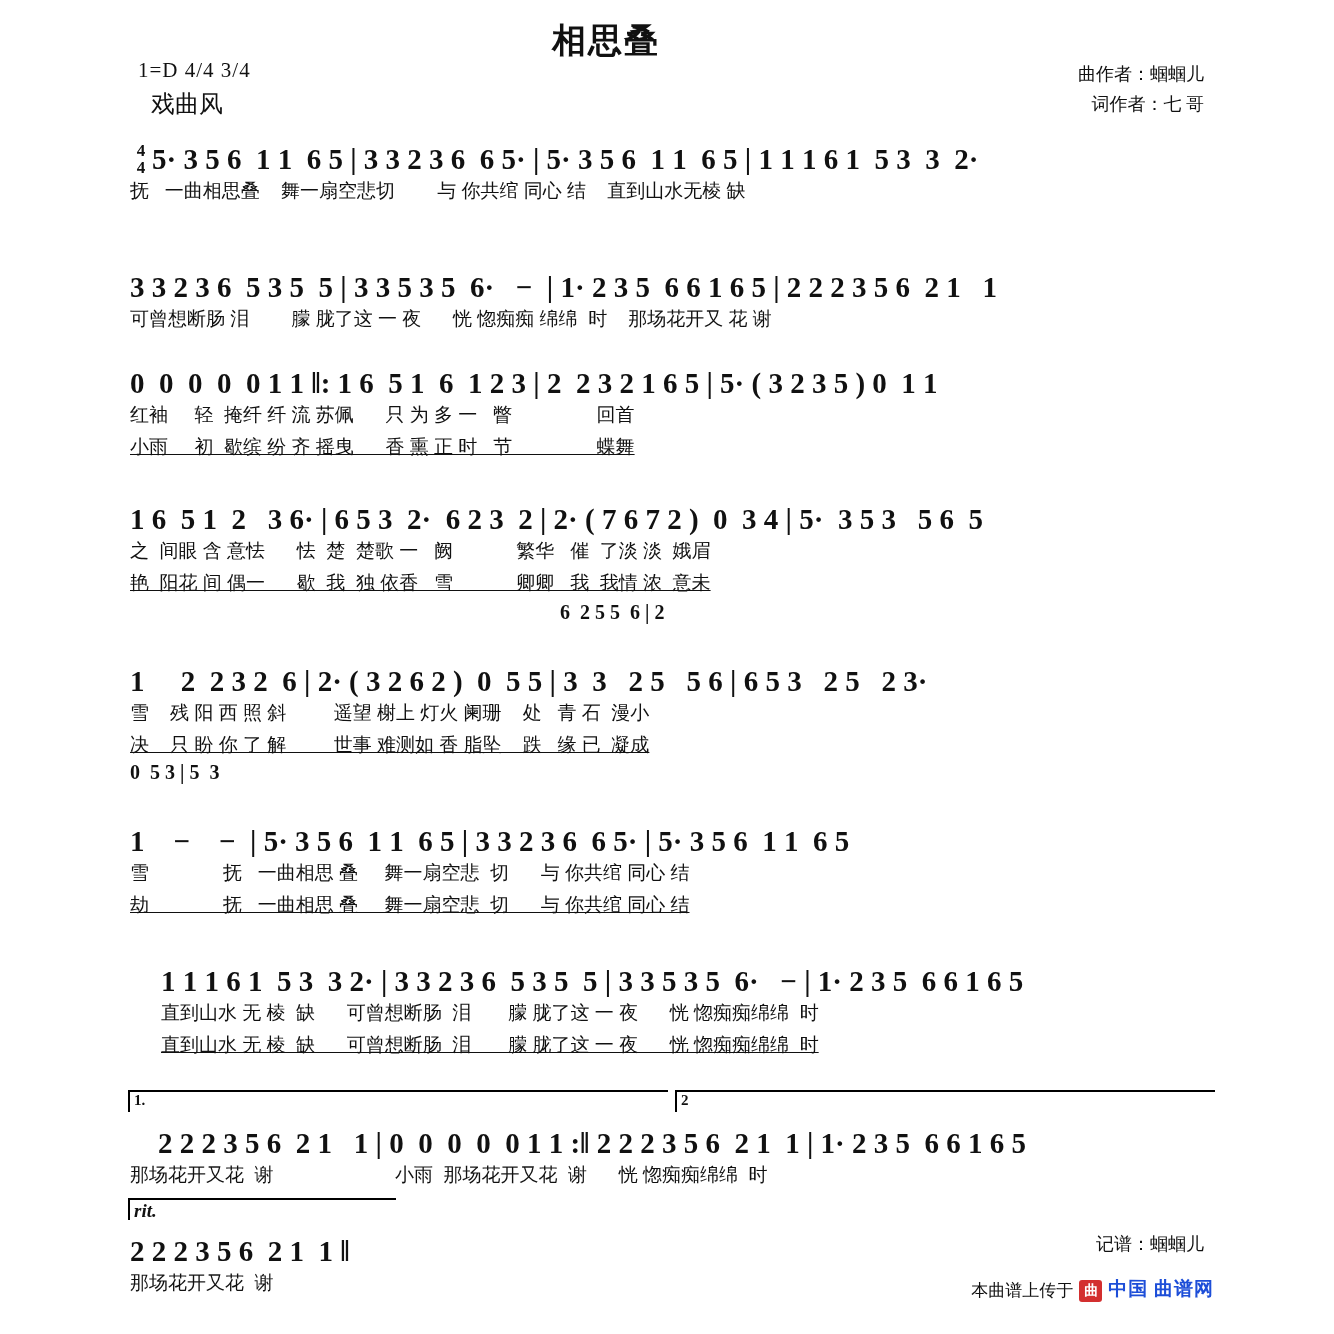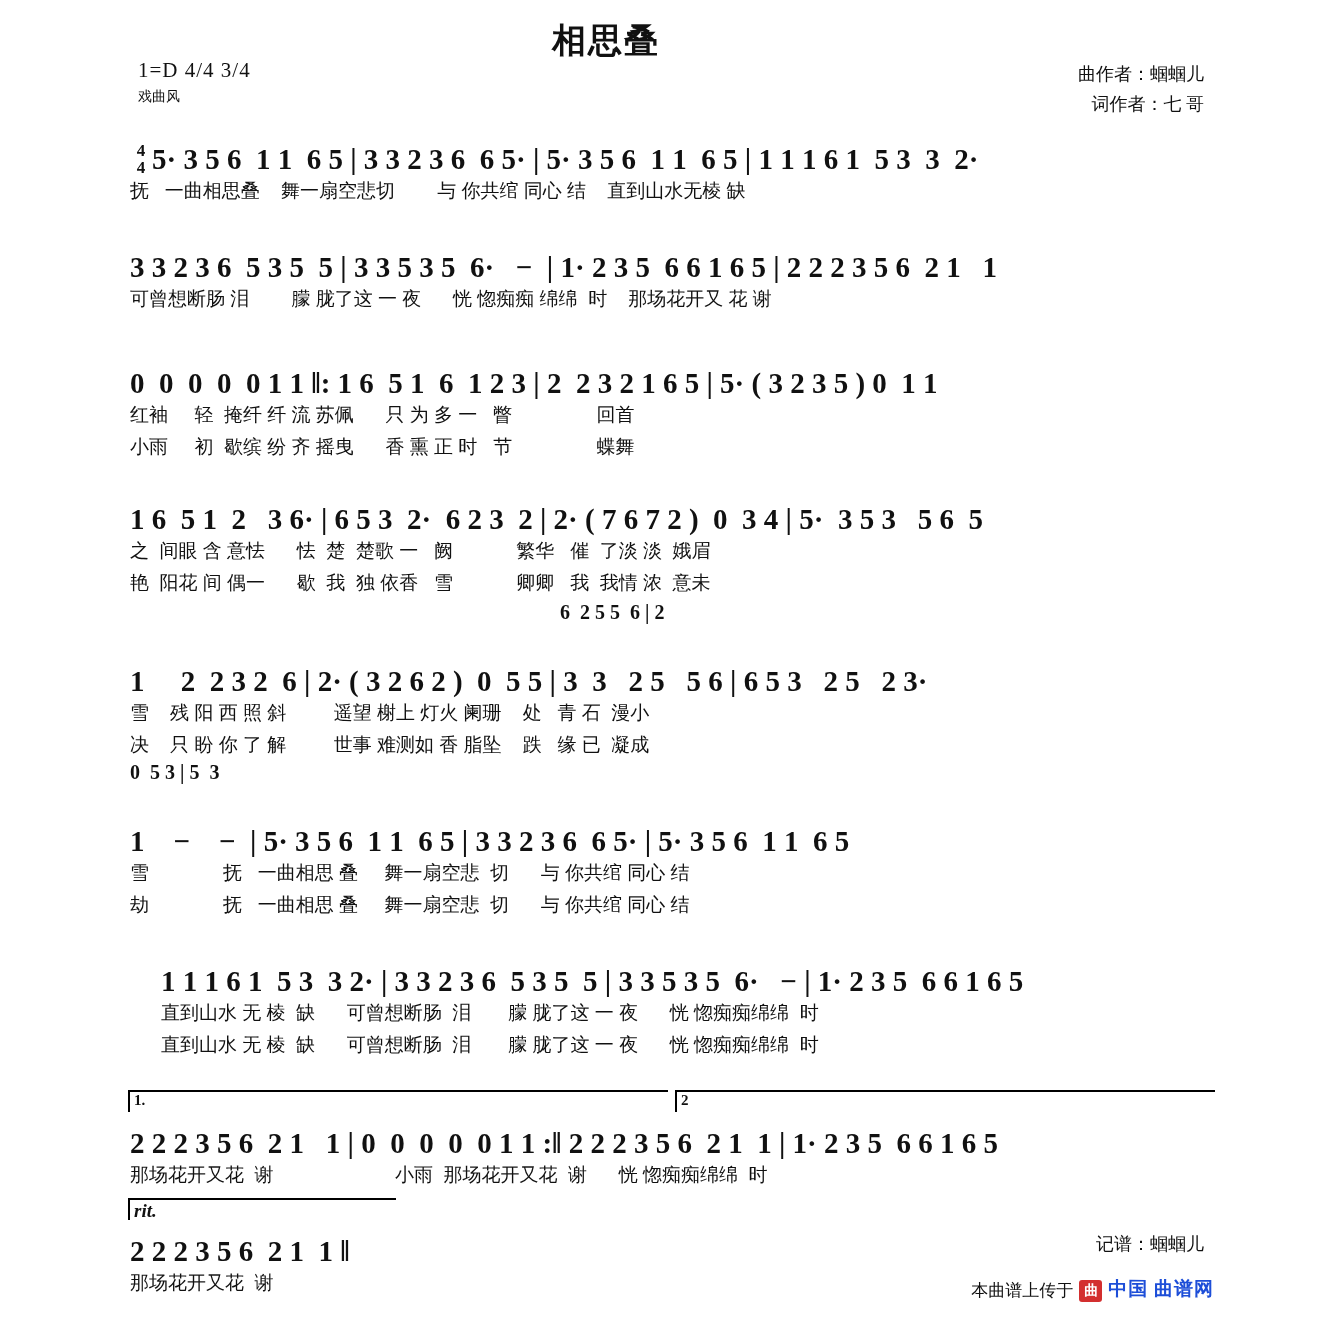--- a/index.html
+++ b/index.html
@@ -16,22 +16,22 @@
   .title{
     position:absolute;top:18px;left:0;width:1212px;text-align:center;
     font-size:34px;font-weight:bold;letter-spacing:2px;
     font-family:"Liberation Serif", serif;
   }
   .key-sig{
     position:absolute;top:58px;left:138px;
     font-size:21px;font-family:"Liberation Serif", serif;letter-spacing:1px;
   }
   .style-mark{
-    position:absolute;top:88px;left:138px;
-    font-size:14px;
+    position:absolute;top:88px;left:151px;
+    font-size:24px;
   }
   .credit1{
     position:absolute;top:62px;right:130px;font-size:18px;
   }
   .credit2{
     position:absolute;top:92px;right:130px;font-size:18px;
   }
   .transcriber{
     position:absolute;bottom:78px;right:130px;font-size:18px;
   }
@@ -52,21 +52,21 @@
     display:flex;align-items:flex-end;height:48px;
     font-family:"Liberation Serif", serif;
     font-size:29px;font-weight:bold;
     white-space:pre;
   }
   .lyricline{
     display:flex;height:30px;align-items:center;
     font-size:19px;font-family:"Liberation Sans", sans-serif;font-weight:normal;
     white-space:pre;
   }
-  .lyricline.second{margin-top:2px;}
+  .lyricline.second{margin-top:2px;text-decoration:underline;}
 
   .meter{
     display:inline-block;position:relative;width:22px;text-align:center;
     font-size:17px;font-weight:bold;line-height:1;
   }
   .meter span{display:block;}
   .meter .top{border-bottom:0;}
   .ending{
     position:absolute;border-left:2px solid #000;border-top:2px solid #000;
     height:22px;font-size:15px;font-weight:bold;padding-left:4px;box-sizing:border-box;
@@ -86,21 +86,21 @@
   <div class="credit2">词作者：七  哥</div>
 
   <div class="system" style="top:128px;">
     <div class="noteline">
       <span class="meter"><span class="top">4</span><span>4</span></span>
       <span class="raw">5· 3 5 6  1 1  6 5 | 3 3 2 3 6  6 5· | 5· 3 5 6  1 1  6 5 | 1 1 1 6 1  5 3  3  2·</span>
     </div>
     <div class="lyricline">抚   一曲相思叠    舞一扇空悲切        与 你共绾 同心 结    直到山水无棱 缺</div>
   </div>
 
-  <div class="system" style="top:236px;">
+  <div class="system" style="top:256px;">
     <div class="noteline">
       <span class="raw">3 3 2 3 6  5 3 5  5 | 3 3 5 3 5  6·   −  | 1· 2 3 5  6 6 1 6 5 | 2 2 2 3 5 6  2 1   1</span>
     </div>
     <div class="lyricline">可曾想断肠 泪        朦 胧了这 一 夜      恍 惚痴痴 绵绵  时    那场花开又 花 谢</div>
   </div>
 
   <div class="system" style="top:352px;">
     <div class="noteline">
       <span class="raw">0  0  0  0  0 1 1 ‖: 1 6  5 1  6  1 2 3 | 2  2 3 2 1 6 5 | 5· ( 3 2 3 5 ) 0  1 1</span>
     </div>
@@ -142,21 +142,21 @@
     <div class="lyricline second">直到山水 无 棱  缺      可曾想断肠  泪       朦 胧了这 一 夜      恍 惚痴痴绵绵  时</div>
   </div>
 
   <div class="system" style="top:1090px;">
     <div class="ending" style="left:-2px;top:0;width:540px;">
       <span>1.</span>
     </div>
     <div class="ending" style="left:545px;top:0;width:540px;">
       <span>2</span>
     </div>
-    <div class="noteline" style="margin-top:22px;">
+    <div class="noteline" style="margin-top:22px;margin-left:28px;">
       <span class="raw">2 2 2 3 5 6  2 1   1 | 0  0  0  0  0 1 1 :‖ 2 2 2 3 5 6  2 1  1 | 1· 2 3 5  6 6 1 6 5</span>
     </div>
     <div class="lyricline">那场花开又花  谢                       小雨  那场花开又花  谢      恍 惚痴痴绵绵  时</div>
   </div>
 
   <div class="system" style="top:1198px;">
     <div class="ending" style="left:-2px;top:0;width:268px;"></div>
     <div class="rit" style="position:absolute;left:4px;top:2px;">rit.</div>
     <div class="noteline" style="margin-top:22px;">
       <span class="raw">2 2 2 3 5 6  2 1  1 ‖</span>

